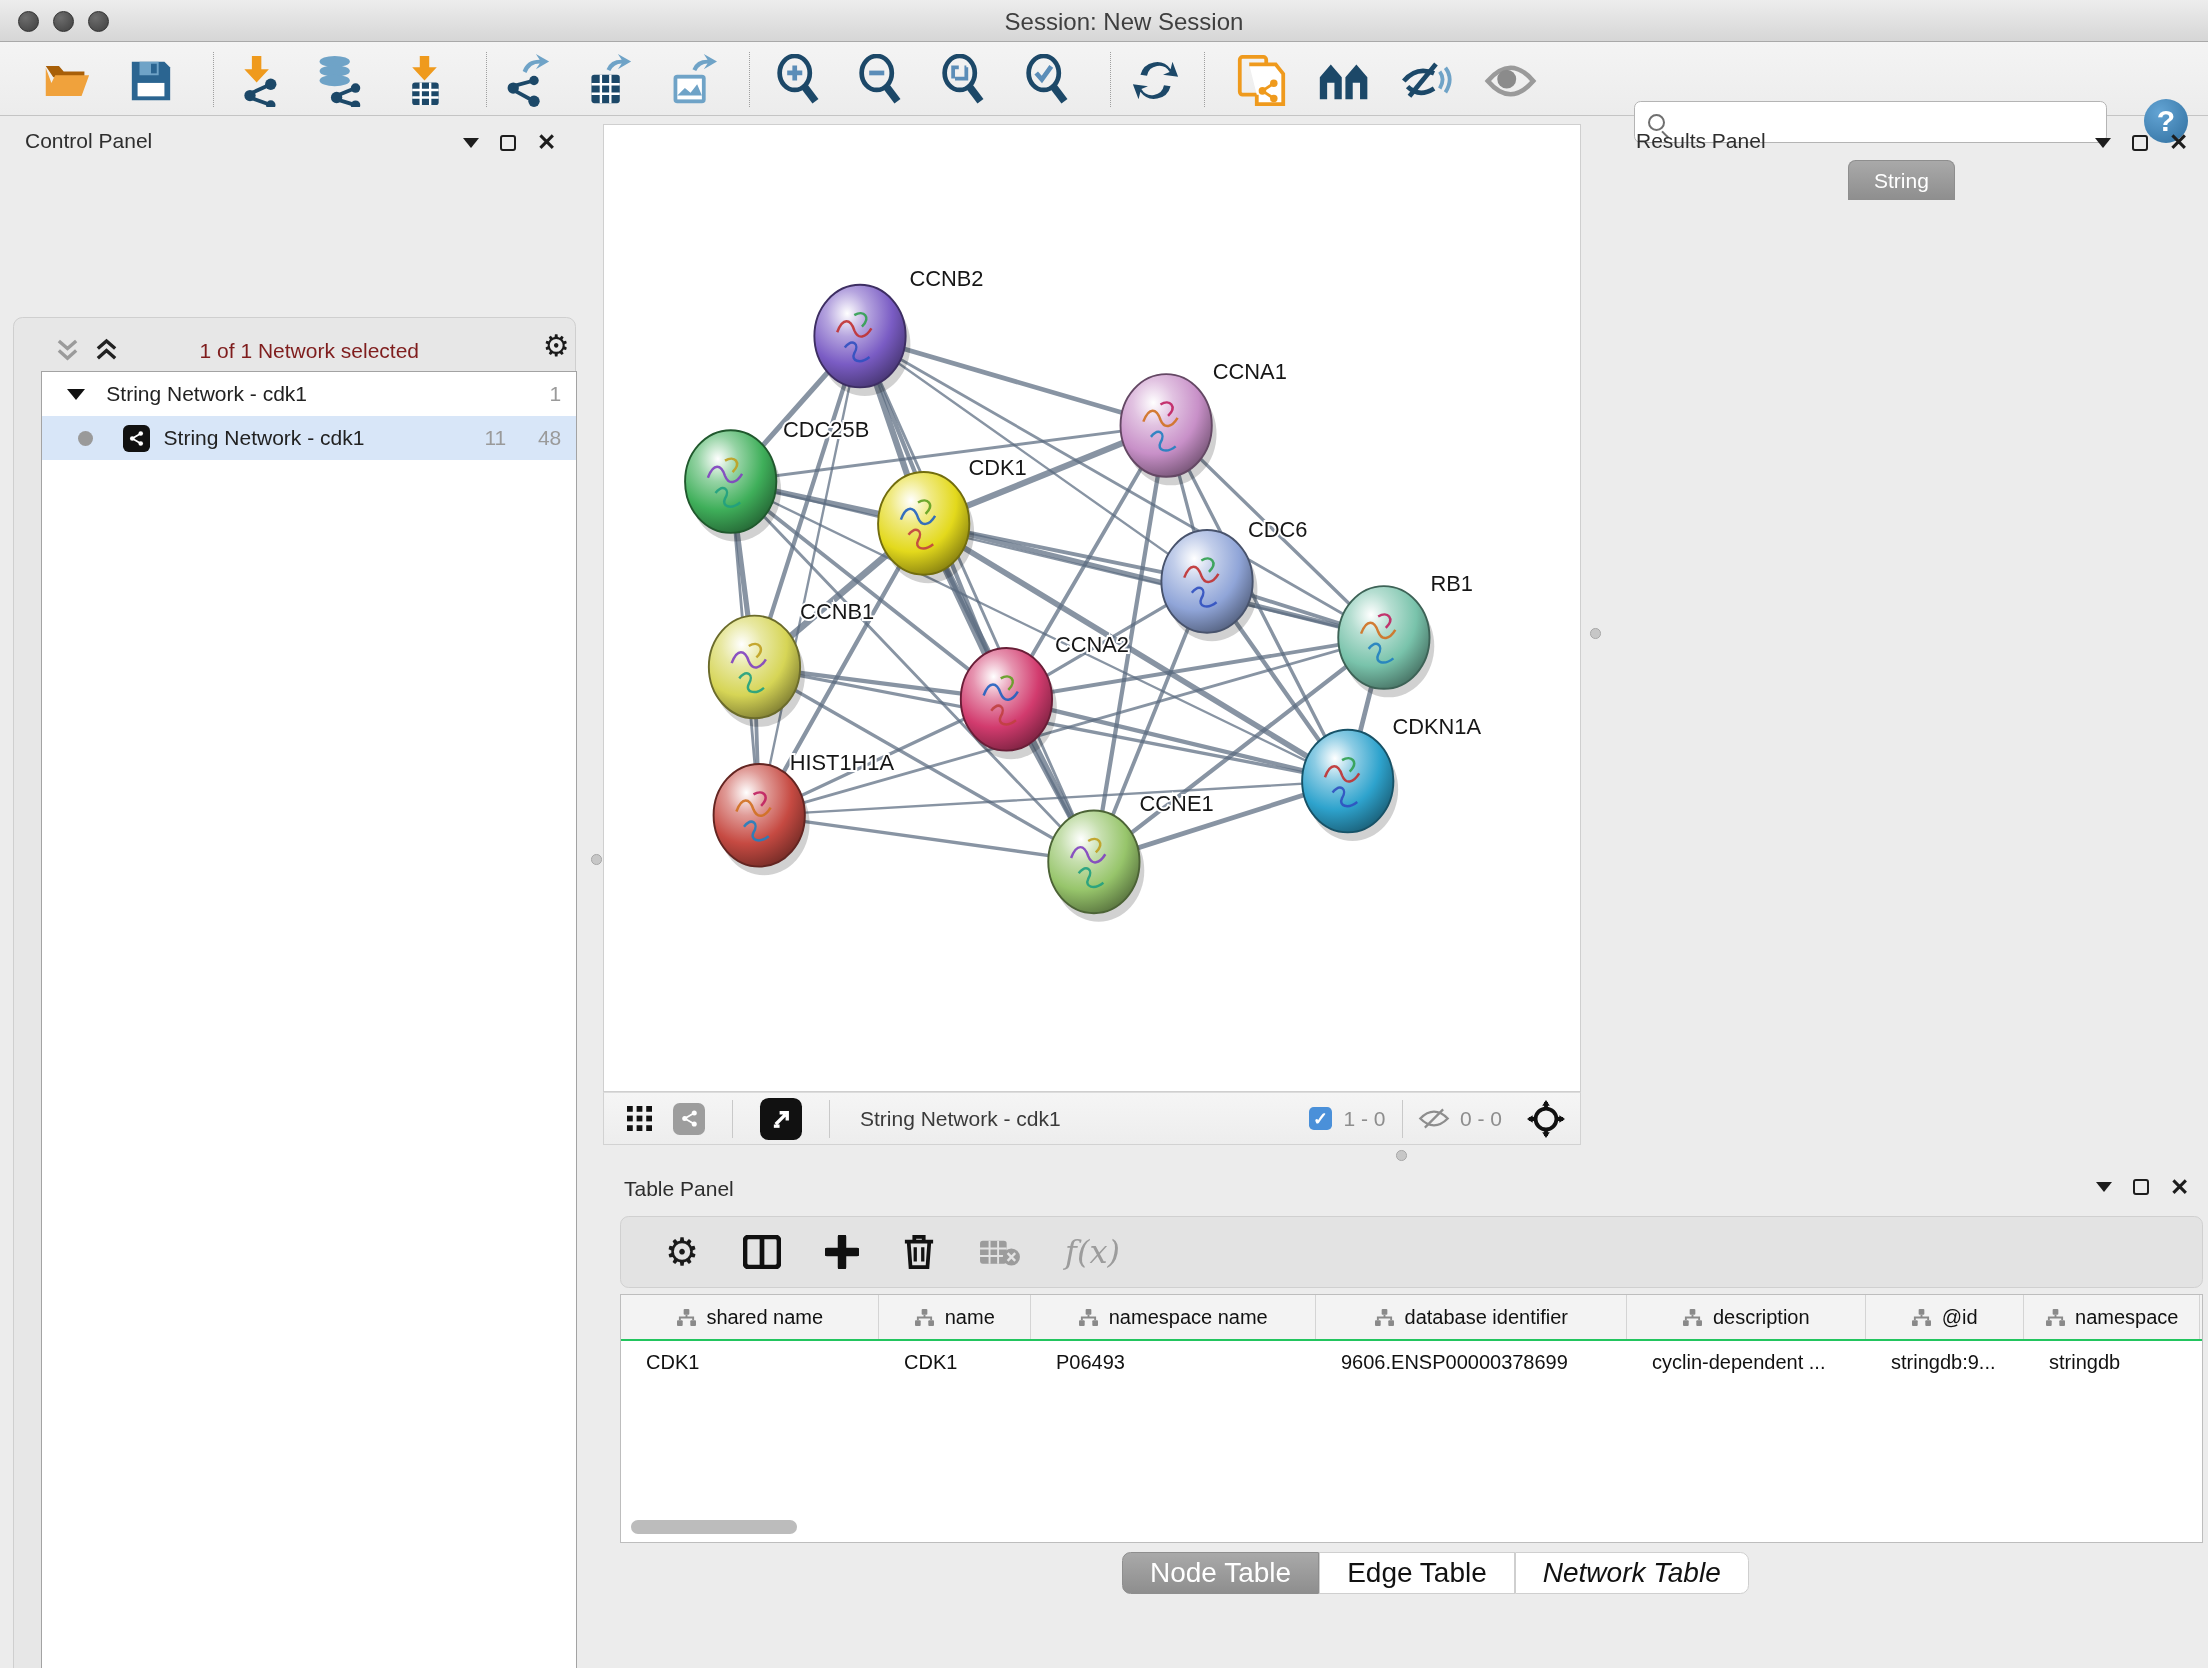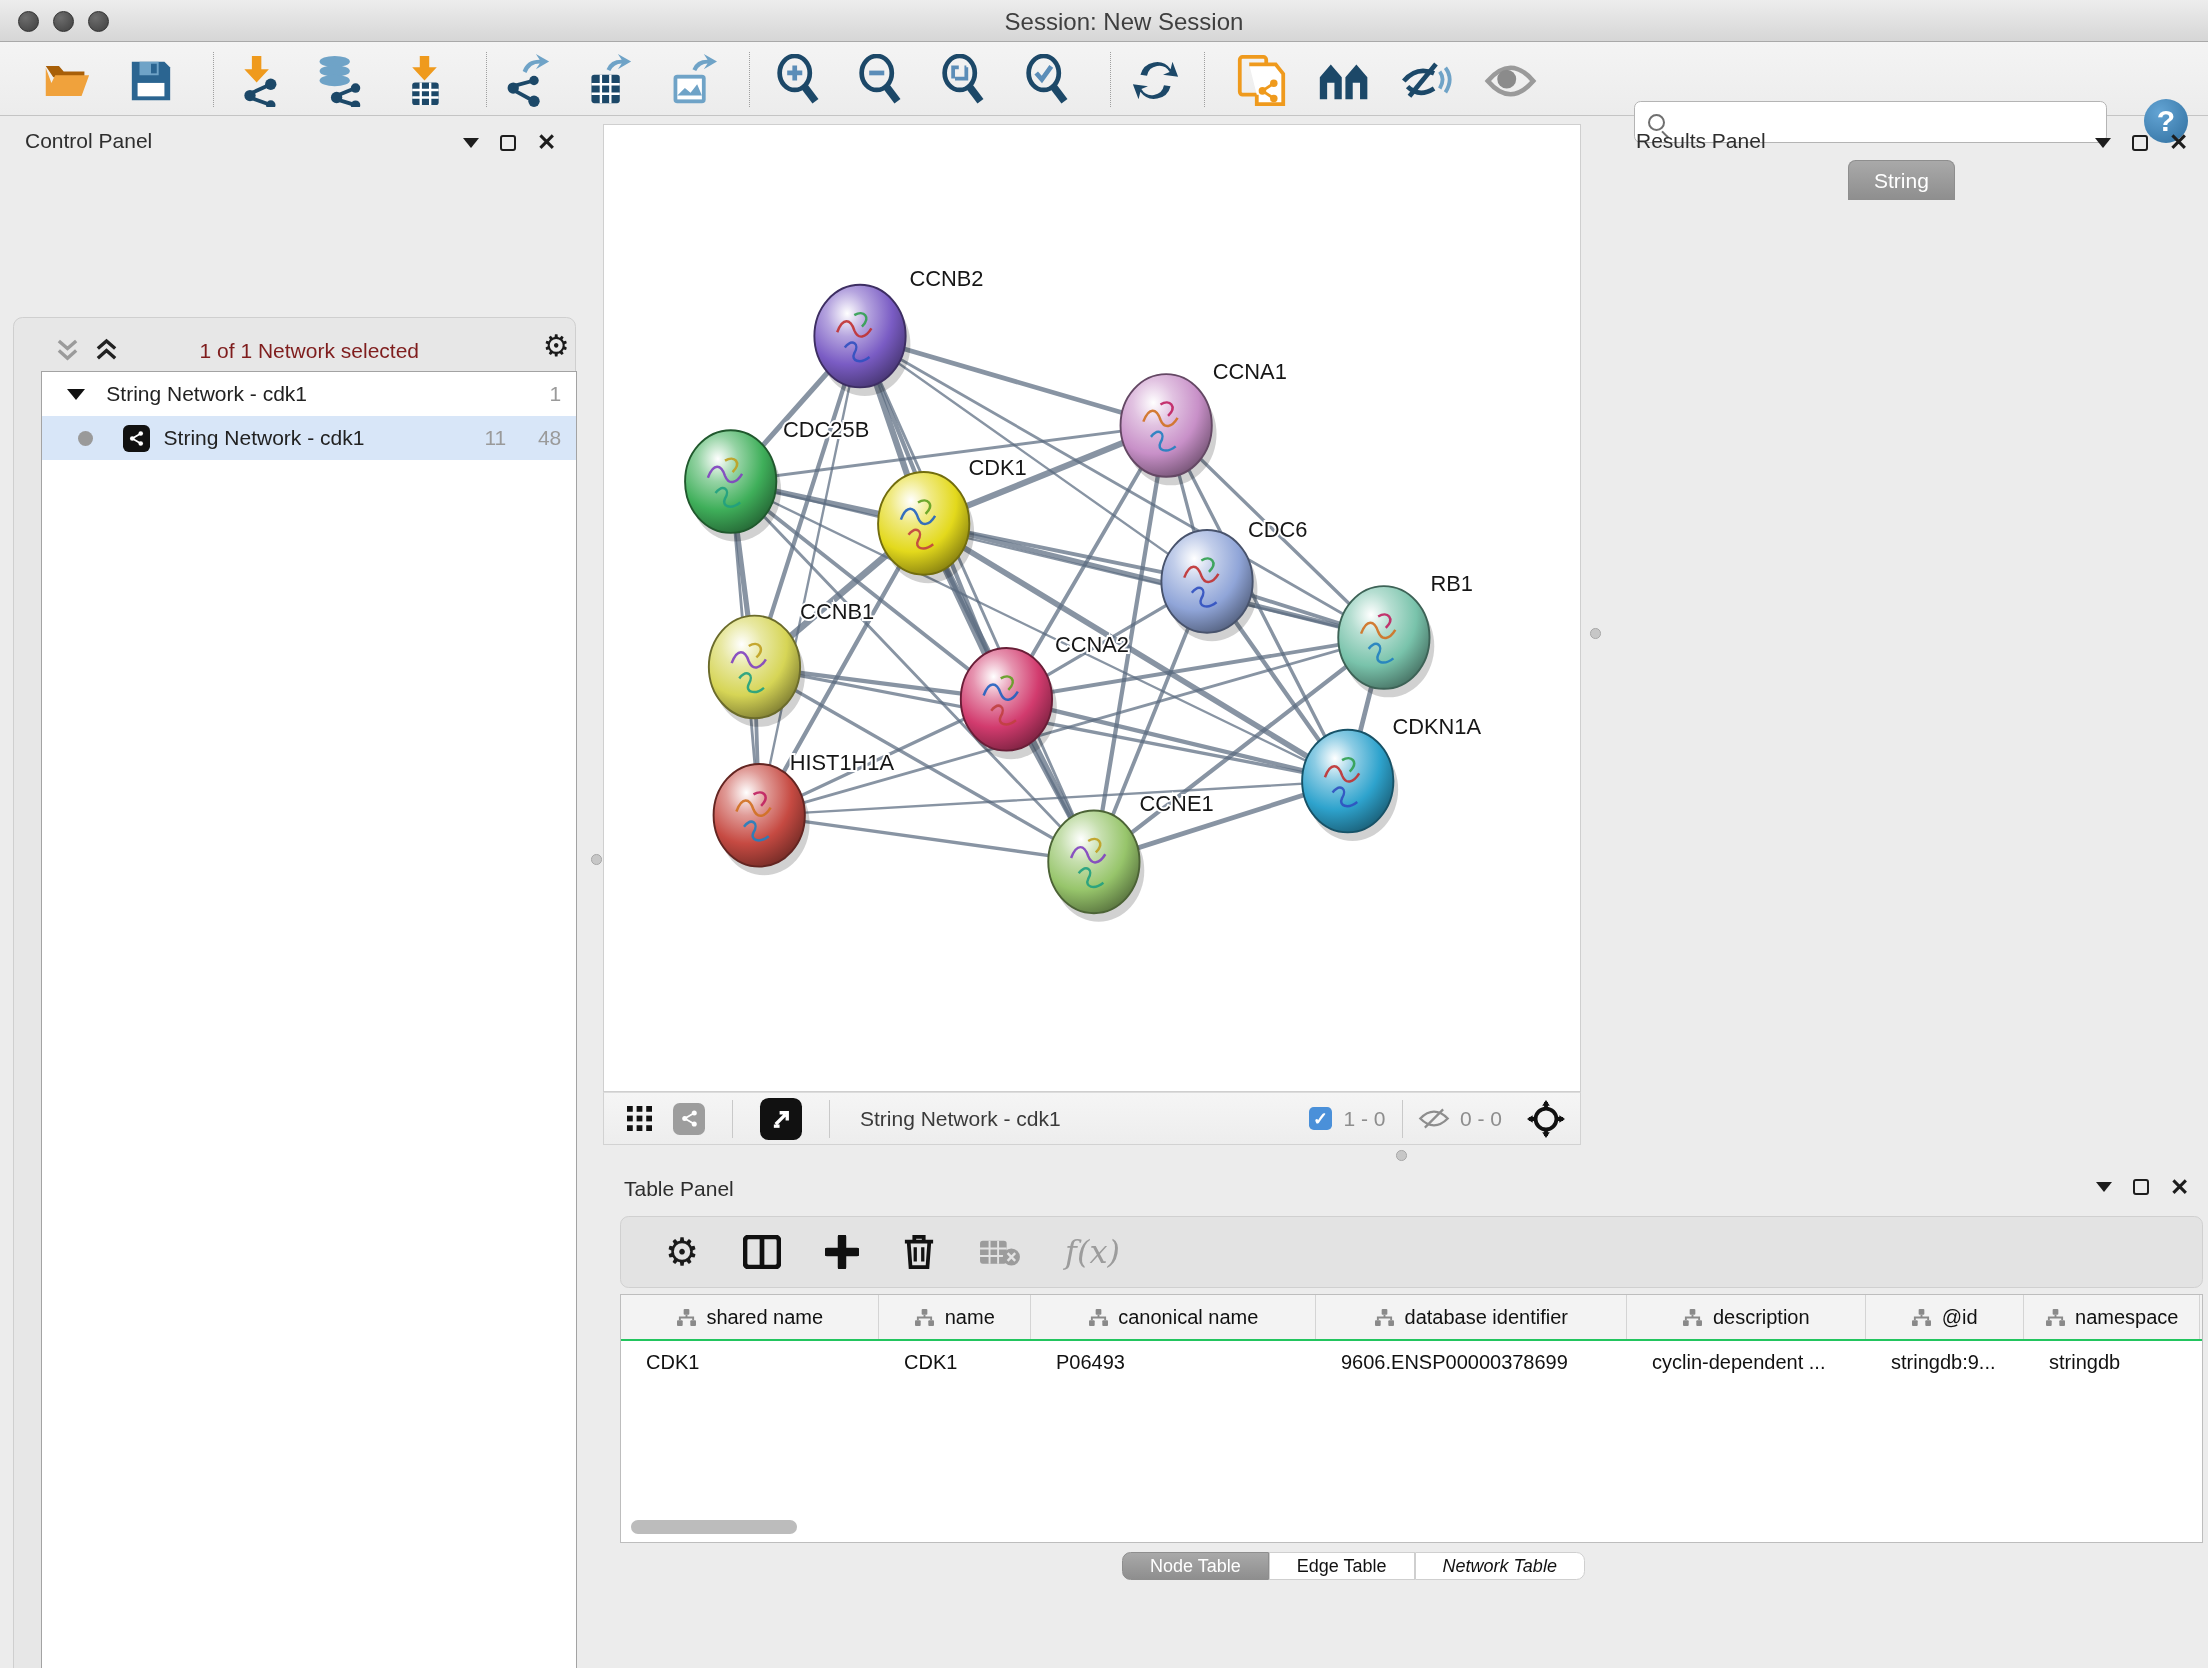--- a/index.html
+++ b/index.html
@@ -89,21 +89,21 @@
   .table-wrap { position:absolute; left:620px; top:1294px; width:1583px; height:249px; background:#fff;
     border:1px solid #bdbdbd; overflow:hidden; }
   .thead { display:flex; height:46px; background:#f3f3f3; border-bottom:2px solid #22c55e; }
   .th { position:relative; display:flex; align-items:center; justify-content:center; gap:9.5px;
     font-size:20px; color:#111; border-right:1px solid #d4d4d4; }
   .trow { display:flex; height:42px; }
   .td { font-size:20px; color:#111; padding-left:25px; display:flex; align-items:center; }
   .hscroll { position:absolute; left:9.5px; bottom:7.6px; width:166px; height:14.3px; background:#bcbcbc;
     border-radius:7.6px; }
   .tp-tabs { position:absolute; left:1122px; top:1552px; display:flex; }
-  .tp-tab { height:28px; padding:0 27px; font-size:18px; display:flex; align-items:center;
+  .tp-tab { height:42px; padding:0 27px; font-size:28px; display:flex; align-items:center;
     background:#fff; border:1px solid #cfcfcf; color:#111; }
   .tp-tab.active { background:linear-gradient(#a9a9a9,#8e8e8e); color:#fff; border-color:#8e8e8e;
     border-radius:8.6px 0 0 8.6px; }
   .tp-tab:last-child { border-radius:0 8.6px 8.6px 0;font-style:italic; }
   
   .statusbar { position:absolute; left:0; top:1617px; width:2208px; height:51px; background:#ececec;
     border-top:1px solid #cfcfcf; }
   .sb-btn { position:absolute; top:8.6px; width:59px; height:40px; background:#f7f7f7;
     border:1.9px solid #b0b0b0; display:flex; align-items:center; justify-content:center; }
   .mem-btn { position:absolute; right:15px; top:6.7px; width:137px; height:40px; background:#f7f7f7;
@@ -694,21 +694,21 @@
         </div>
         <div class="th" style="width: 285px;">
           <svg width="21" height="19" viewBox="0 0 22 20">
             <g fill="#8a8a8a">
               <rect x="8" y="1" width="6" height="6" rx="1"></rect>
               <rect x="1" y="13" width="6" height="6" rx="1"></rect>
               <rect x="15" y="13" width="6" height="6" rx="1"></rect>
               <path d="M11 7v4M4 13v-3h14v3" stroke="#8a8a8a" stroke-width="2" fill="none"></path>
             </g>
           </svg>
-          <span>canonical name</span>
+          <span>namespace name</span>
         </div>
         <div class="th" style="width: 311px;">
           <svg width="21" height="19" viewBox="0 0 22 20">
             <g fill="#8a8a8a">
               <rect x="8" y="1" width="6" height="6" rx="1"></rect>
               <rect x="1" y="13" width="6" height="6" rx="1"></rect>
               <rect x="15" y="13" width="6" height="6" rx="1"></rect>
               <path d="M11 7v4M4 13v-3h14v3" stroke="#8a8a8a" stroke-width="2" fill="none"></path>
             </g>
           </svg>

